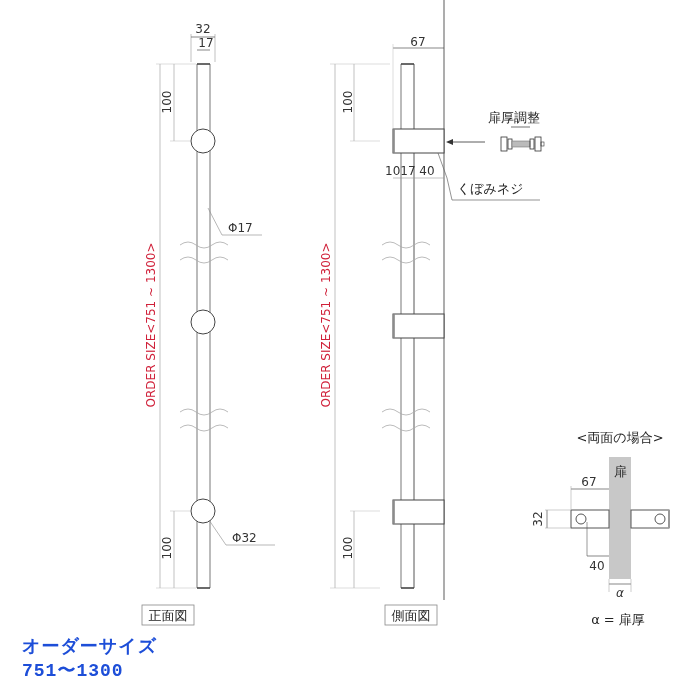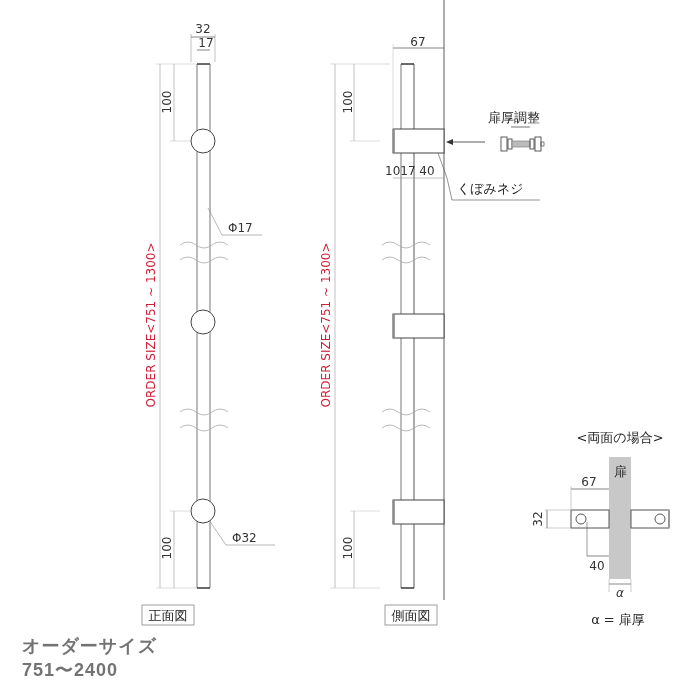--- a/index.html
+++ b/index.html
@@ -1,21 +1,21 @@
 <!DOCTYPE html>
 <html><head>
 <meta charset="utf-8">
 <style>
   html, body { margin:0; padding:0; background:#ffffff; }
   body { width:700px; height:700px; position:relative; overflow:hidden; font-family:"DejaVu Sans", sans-serif; }
   svg { position:absolute; left:0; top:0; }
   .dim { font-family:"DejaVu Sans", sans-serif; font-size:12px; fill:#333; }
   .red { font-family:"DejaVu Sans", sans-serif; font-size:12px; fill:#d0213a; }
   .jp { font-family:"DejaVu Sans", sans-serif; font-size:13px; fill:#222; }
-  .title { position:absolute; left:22px; font-family:Liberation Sans, sans-serif; font-weight:bold; font-size:18px; color:#737373; letter-spacing:1px; }
+  .title { position:absolute; left:22px; font-family:Liberation Mono, monospace; font-weight:bold; font-size:18px; color:#1d4ed8; letter-spacing:1px; }
 </style>
 </head>
 <body>
 
 <svg width="700" height="700" viewBox="0 0 700 700">
 
   <g stroke="#666" fill="none" stroke-width="1">
 
     <line x1="191" y1="34" x2="191" y2="62" stroke="#999" stroke-width="0.6"></line>
     <line x1="215" y1="34" x2="215" y2="62" stroke="#999" stroke-width="0.6"></line>
@@ -142,13 +142,13 @@
   <text class="jp" x="620" y="442" text-anchor="middle">&lt;両面の場合&gt;</text>
   <text class="jp" x="614" y="476">扉</text>
   <text class="dim" x="589" y="486" text-anchor="middle">67</text>
   <text class="dim" x="0" y="0" transform="translate(542,519) rotate(-90)" text-anchor="middle">32</text>
   <text class="dim" x="597" y="570" text-anchor="middle">40</text>
   <text class="dim" x="620" y="597" text-anchor="middle" font-style="italic">α</text>
   <text class="jp" x="618" y="624" text-anchor="middle">α = 扉厚</text>
 </svg>
 
 <div class="title" style="top:634px;">オーダーサイズ</div>
-<div class="title" style="top:658px;">751〜2400</div>
+<div class="title" style="top:658px;">751〜1300</div>
 
 </body></html>

